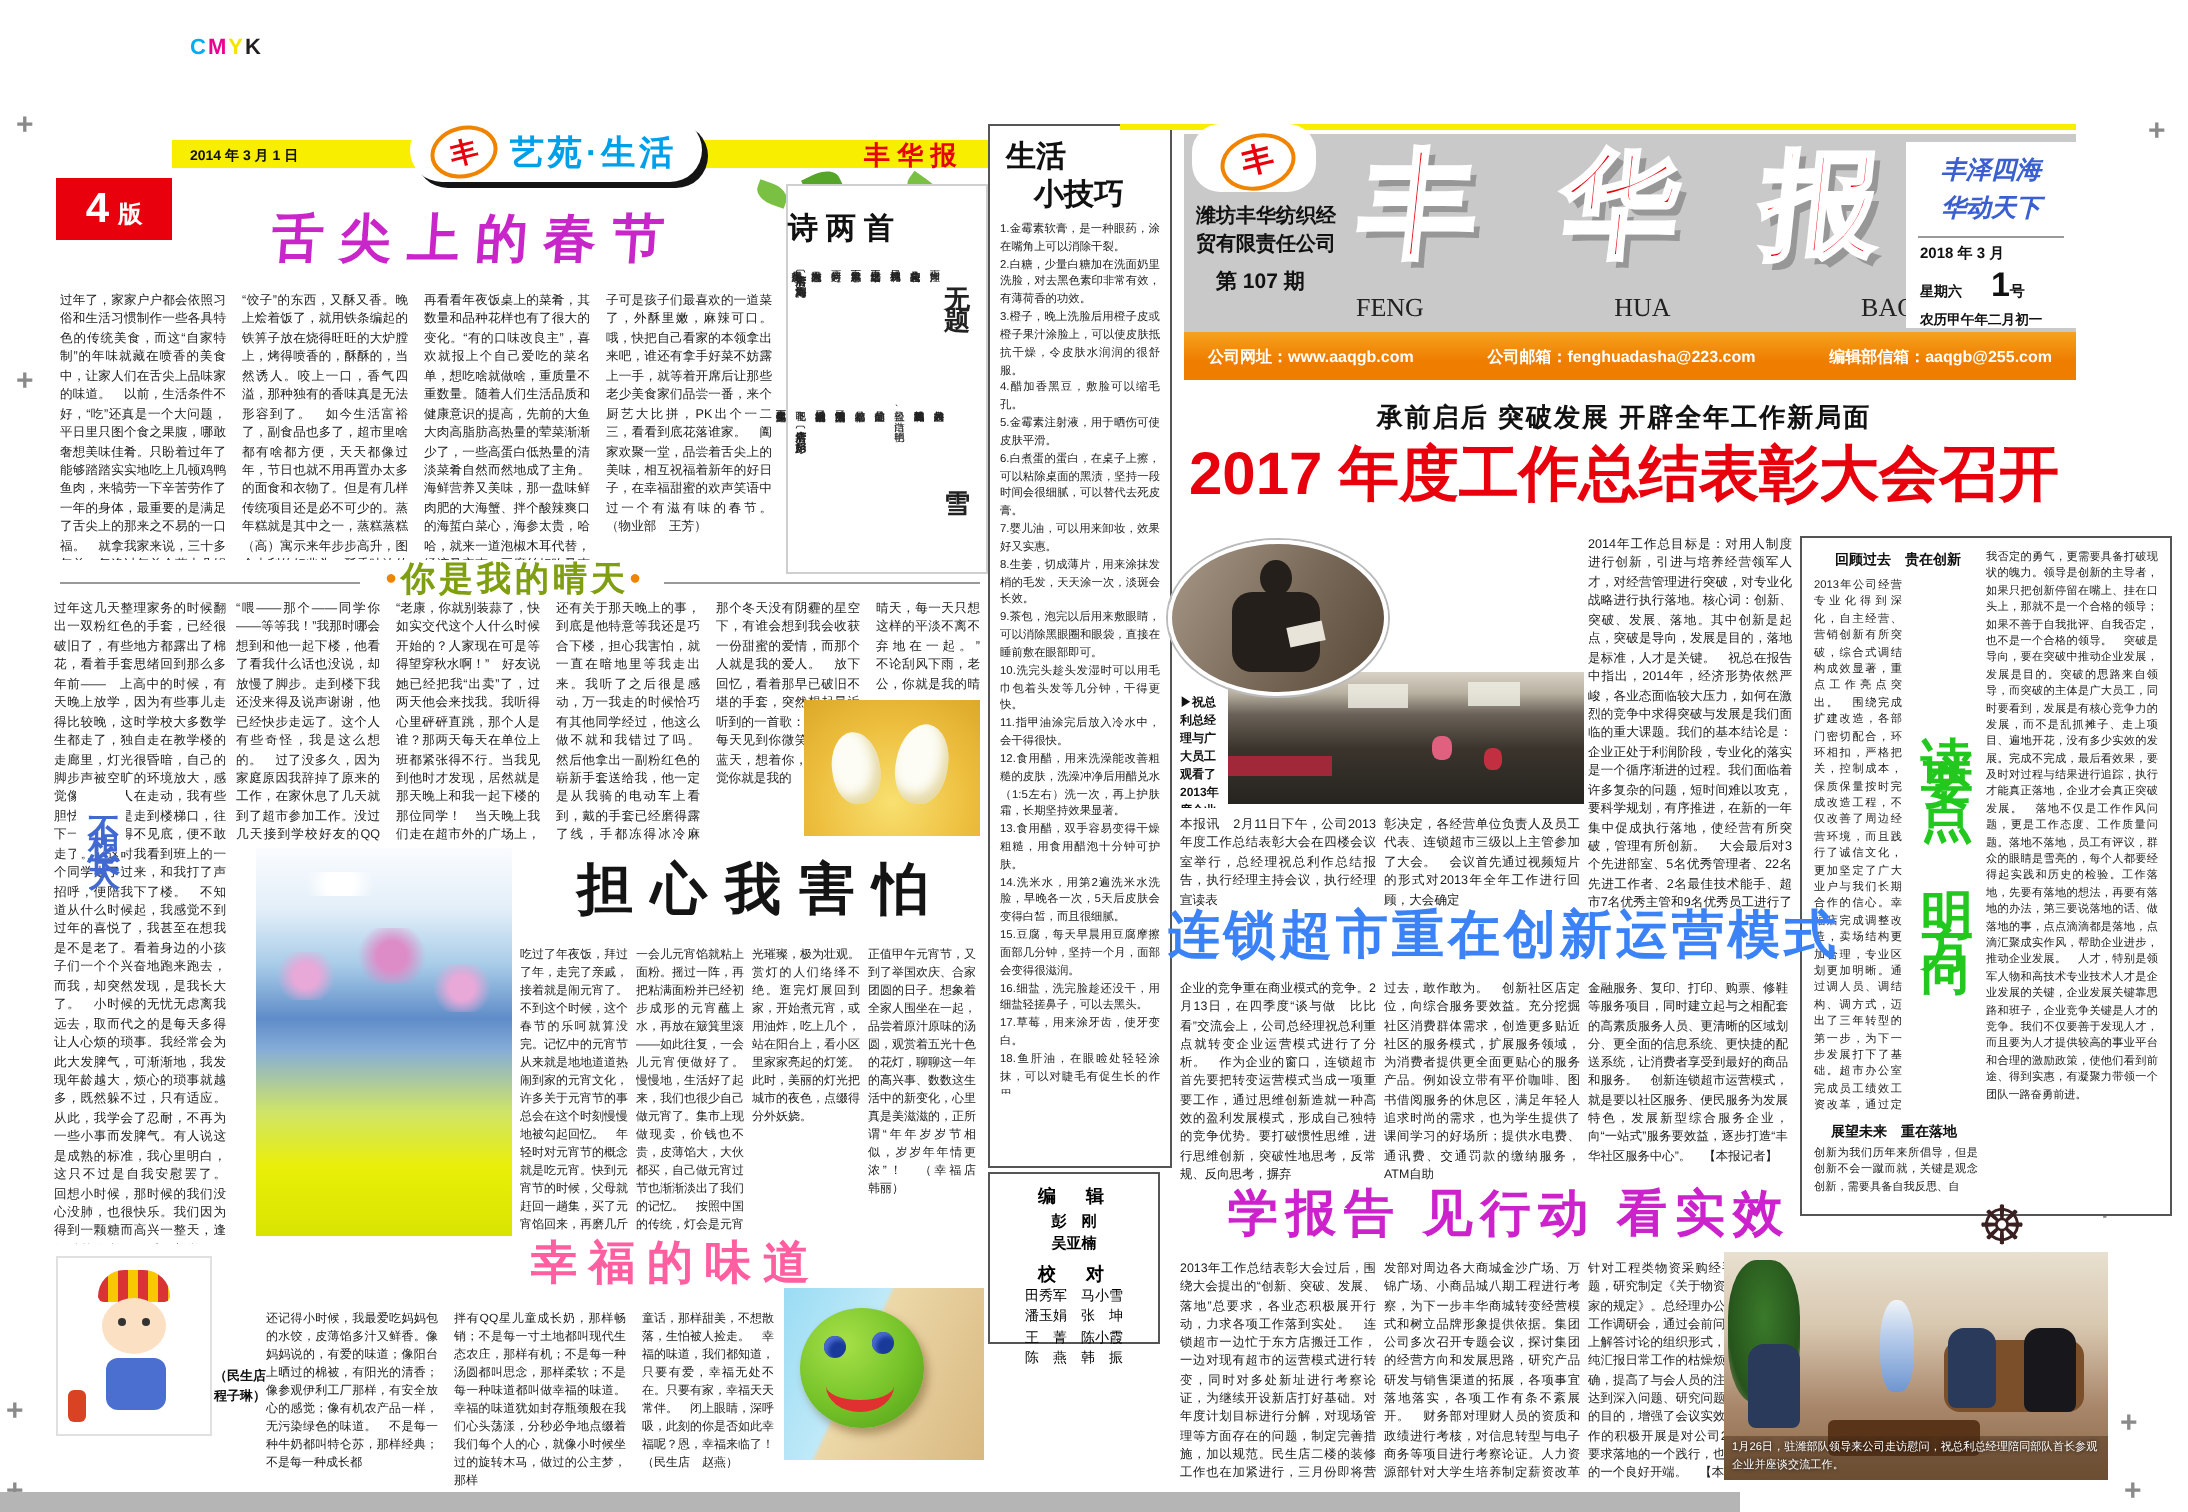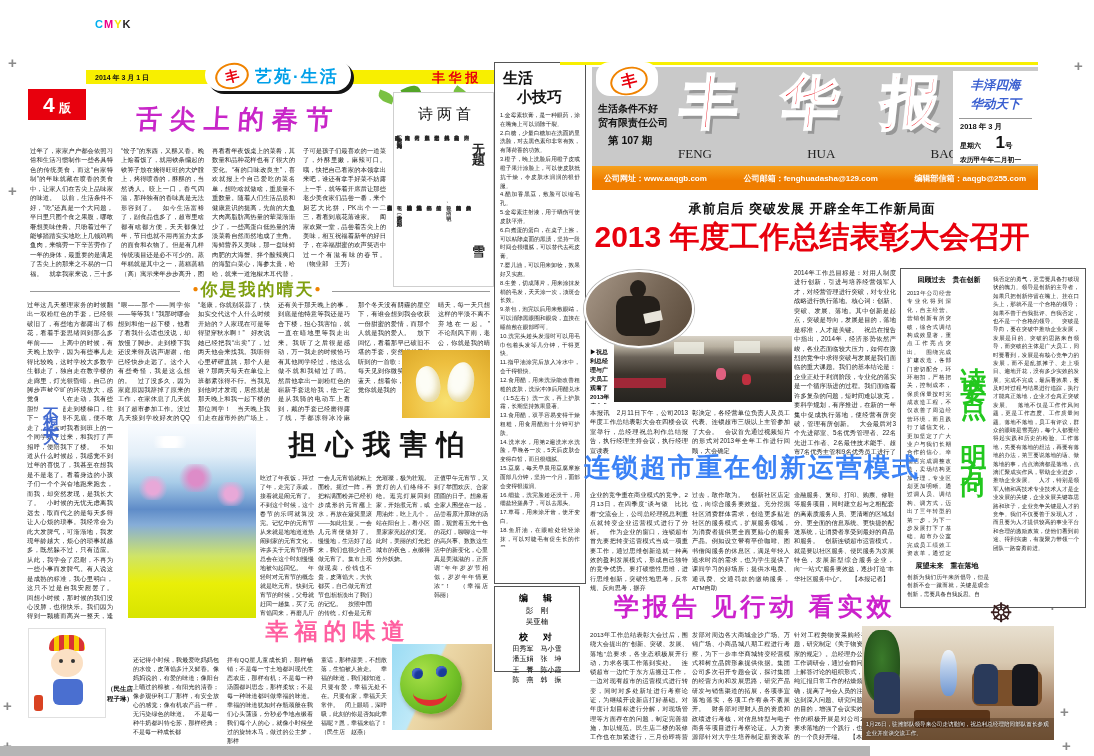--- a/index.html
+++ b/index.html
@@ -52,21 +52,21 @@
 <span class="leaf" style="left:476px;top:180px;width:14px;height:9px;background:#6ab838;transform:rotate(60deg);"></span>
 <span class="leaf" style="left:478px;top:240px;width:14px;height:9px;background:#8cc94e;transform:rotate(-60deg);"></span>
 
 <div class="abs serifT" style="left:118px;top:102px;width:240px;text-align:center;font-size:26px;font-weight:bold;color:#c826c8;letter-spacing:8px;transform:skewX(-4deg);">舌尖上的春节</div>
 <div class="col" style="left:30px;top:146px;width:83px;height:134px;">过年了，家家户户都会依照习俗和生活习惯制作一些各具特色的传统美食，而这“自家特制”的年味就藏在喷香的美食中，让家人们在舌尖上品味家的味道。　以前，生活条件不好，“吃”还真是一个大问题，平日里只图个食之果腹，哪敢奢想美味佳肴。只盼着过年了能够踏踏实实地吃上几顿鸡鸭鱼肉，来犒劳一下辛苦劳作了一年的身体，最重要的是满足了舌尖上的那来之不易的一口福。　就拿我家来说，三十多年前，每逢过年总会蒸上几锅馒头、包子、烙饼等面食，烙饼时放上把肉汤拌好的一种“油渣”做</div>
 <div class="col" style="left:121px;top:146px;width:83px;height:134px;">“饺子”的东西，又酥又香。晚上烩着饭了，就用铁条编起的铁箅子放在烧得旺旺的大炉膛上，烤得喷香的，酥酥的，当然诱人。咬上一口，香气四溢，那种独有的香味真是无法形容到了。　如今生活富裕了，副食品也多了，超市里啥都有啥都方便，天天都像过年，节日也就不用再置办太多的面食和衣物了。但是有几样传统项目还是必不可少的。蒸年糕就是其中之一，蒸糕蒸糕（高）寓示来年步步高升，图个吉利的好兆头，酥香味浓的五香肉丸和炸藕合也是我家的传统保留项目。</div>
 <div class="col" style="left:212px;top:146px;width:83px;height:134px;">再看看年夜饭桌上的菜肴，其数量和品种花样也有了很大的变化。“有的口味改良主”，喜欢就报上个自己爱吃的菜名单，想吃啥就做啥，重质量不重数量。随着人们生活品质和健康意识的提高，先前的大鱼大肉高脂肪高热量的荤菜渐渐少了，一些高蛋白低热量的清淡菜肴自然而然地成了主角。海鲜营养又美味，那一盘味鲜肉肥的大海蟹、拌个酸辣爽口的海蜇白菜心，海参太贵，哈哈，就来一道泡椒木耳代替，经济又实惠，豆腐丝好吃又爽口。炸鱼太腻没人吃，就来一条油浸大鲤鱼，象征富贵吉祥，寓意年年有余（鱼），还有这边的菊花辣</div>
 <div class="col" style="left:303px;top:146px;width:83px;height:134px;">子可是孩子们最喜欢的一道菜了，外酥里嫩，麻辣可口。　哦，快把自己看家的本领拿出来吧，谁还有拿手好菜不妨露上一手，就等着开席后让那些老少美食家们品尝一番，来个厨艺大比拼，PK出个一二三，看看到底花落谁家。　阖家欢聚一堂，品尝着舌尖上的美味，相互祝福着新年的好日子，在幸福甜蜜的欢声笑语中过一个有滋有味的春节。　　　（物业部　王芳）</div>
 
 <div class="abs" style="left:393px;top:92px;width:99px;height:193px;border:1px solid #cfcfcf;background:#fff;">
-  <div class="abs" style="left:24px;top:12px;font-size:15px;font-weight:normal;letter-spacing:4px;color:#111;">诗两首</div>
+  <div class="abs" style="left:0;top:12px;font-size:15px;font-weight:bold;letter-spacing:4px;color:#111;">诗两首</div>
   <div class="abs vtext" style="right:6px;top:40px;font-size:13px;font-weight:bold;letter-spacing:10px;color:#222;">无题</div>
   <div class="abs vtext pre" style="right:22px;top:38px;height:86px;font-size:5.2px;line-height:1.9;color:#222;">雨声如注
 宛若梅花朵朵去
 待到桃花风拂日
 思绪远繁不过已
 世事百态皆如风
 更待何时之
 东方破晓只为海
 人生得意需尽欢</div>
   <div class="abs vtext" style="left:3px;top:40px;font-size:5.4px;font-weight:bold;color:#222;">〔学府店　刘海梅〕</div>
@@ -155,36 +155,36 @@
 14.洗米水，用第2遍洗米水洗脸，早晚各一次，5天后皮肤会变得白皙，而且很细腻。
 15.豆腐，每天早晨用豆腐摩擦面部几分钟，坚持一个月，面部会变得很滋润。
 16.细盐，洗完脸趁还没干，用细盐轻搓鼻子，可以去黑头。
 17.草莓，用来涂牙齿，使牙变白。
 18.鱼肝油，在眼睑处轻轻涂抹，可以对睫毛有促生长的作用。
 19.苹果皮，能够淡化眼部的脂肪粒，用贴的。
 20.蛋白薄膜，贴在鼻翼两侧上方15分钟，能去掉黑头。</div>
 </div>
 <div class="abs boxed" style="left:494px;top:586px;width:84px;height:84px;background:#fff;text-align:center;">
   <div style="margin-top:5px;font-size:9px;font-weight:bold;letter-spacing:3px;">编　辑</div>
-  <div class="pre" style="font-size:7.5px;line-height:1.5;">彭　刚
+  <div class="pre" style="font-size:7.5px;line-height:1.5;font-weight:bold;">彭　刚
 吴亚楠</div>
   <div style="margin-top:3px;font-size:9px;font-weight:bold;letter-spacing:3px;">校　对</div>
   <div class="pre" style="font-size:7px;line-height:1.5;">田秀军　马小雪
 潘玉娟　张　坤
 王　菁　陈小霞
 陈　燕　韩　振</div>
 </div>
 
 <div class="abs" style="left:560px;top:62px;width:478px;height:3px;background:#f8ef00;"></div>
 <div class="abs" style="left:592px;top:67px;width:446px;height:99px;background:#c9c9c9;"></div>
 <div class="abs" style="left:596px;top:62px;width:62px;height:34px;background:#fff;border-radius:14px;">
   <span class="abs" style="left:14px;top:5px;width:34px;height:24px;border:2px solid #f08300;border-radius:50%;transform:rotate(-14deg);text-align:center;line-height:24px;color:#e8000d;font-weight:bold;font-size:16px;">丰</span>
 </div>
 <div class="abs" style="left:598px;top:102px;font-size:10px;font-weight:bold;line-height:1.35;color:#111;">
-  <div>生活条件不好</div>
+  <div>潍坊丰华纺织经</div>
   <div>贸有限责任公司</div>
 </div>
 <div class="abs" style="left:608px;top:134px;font-size:10.5px;font-weight:bold;color:#111;">第 107 期</div>
 <div class="abs serifT" style="left:672px;top:64px;width:290px;text-align:center;font-size:58px;font-weight:bold;color:#e8000d;letter-spacing:14px;-webkit-text-stroke:2px #fff;text-shadow:4px 4px 0 rgba(110,110,110,.55);transform:skewX(-6deg);white-space:nowrap;">丰 华 报</div>
 <div class="abs serifT" style="left:678px;top:146px;width:280px;display:flex;justify-content:space-between;font-size:13px;color:#222;">
   <span>FENG</span>
   <span>HUA</span>
   <span>BAO</span>
 </div>
 <div class="abs" style="left:953px;top:71px;width:85px;height:93px;background:#fff;">
@@ -195,26 +195,26 @@
   <div style="margin:4px 6px 0 6px;border-top:1px solid #999;"></div>
   <div style="margin:3px 0 0 7px;font-size:7.5px;font-weight:bold;color:#111;">2018 年 3 月</div>
   <div style="margin:1px 0 0 7px;color:#111;">
     <span style="font-size:7px;font-weight:bold;">星期六</span>
     <span style="font-size:17px;font-weight:bold;margin-left:10px;">1</span><span style="font-size:7.5px;font-weight:bold;">号</span>
   </div>
   <div style="margin:2px 0 0 7px;font-size:6.8px;font-weight:bold;color:#111;">农历甲午年二月初一</div>
 </div>
 <div class="abs" style="left:592px;top:166px;width:446px;height:24px;background:linear-gradient(180deg,#f6a21e 0%,#ef7d00 60%);display:flex;align-items:center;justify-content:space-between;padding:0 12px;box-sizing:border-box;">
   <span style="font-size:8px;font-weight:bold;color:#fff;">公司网址：www.aaqgb.com</span>
-  <span style="font-size:8px;font-weight:bold;color:#fff;">公司邮箱：fenghuadasha@129.com</span>
+  <span style="font-size:8px;font-weight:bold;color:#fff;">公司邮箱：fenghuadasha@223.com</span>
   <span style="font-size:8px;font-weight:bold;color:#fff;">编辑部信箱：aaqgb@255.com</span>
 </div>
 
 <div class="abs" style="left:582px;top:200px;width:460px;text-align:center;font-size:13px;font-weight:bold;color:#111;letter-spacing:1px;">承前启后  突破发展  开辟全年工作新局面</div>
-<div class="abs" style="left:582px;top:217px;width:460px;text-align:center;font-size:30px;font-weight:bold;color:#e8000d;white-space:nowrap;">2013 年度工作总结表彰大会召开</div>
+<div class="abs" style="left:582px;top:217px;width:460px;text-align:center;font-size:30px;font-weight:bold;color:#e8000d;white-space:nowrap;">2017 年度工作总结表彰大会召开</div>
 <div class="abs" style="left:614px;top:336px;width:178px;height:66px;overflow:hidden;background:linear-gradient(180deg,#d8d2c6 0%,#b8b0a0 16%,#6a6258 32%,#3a342c 58%,#262420 100%);">
   <span class="abs" style="left:0;bottom:14px;width:52px;height:10px;background:#a02838;"></span>
   <span class="abs" style="left:102px;top:32px;width:10px;height:12px;background:#e06080;border-radius:40%;"></span>
   <span class="abs" style="left:128px;top:38px;width:9px;height:11px;background:#c03040;border-radius:40%;"></span>
   <span class="abs" style="left:60px;top:6px;width:30px;height:12px;background:rgba(240,240,230,.8);"></span>
   <span class="abs" style="left:120px;top:5px;width:26px;height:12px;background:rgba(240,240,230,.8);"></span>
 </div>
 <div class="abs" style="left:584px;top:270px;width:106px;height:74px;border-radius:50%;border:2px solid #fff;box-shadow:0 0 0 1px #bbb;overflow:hidden;background:linear-gradient(120deg,#a89888 0%,#786858 55%,#584838 100%);">
   <span class="abs" style="left:44px;top:8px;width:16px;height:18px;background:#241f1a;border-radius:50%;"></span>
   <span class="abs" style="left:30px;top:24px;width:44px;height:40px;background:#241f1a;border-radius:10px;"></span>

